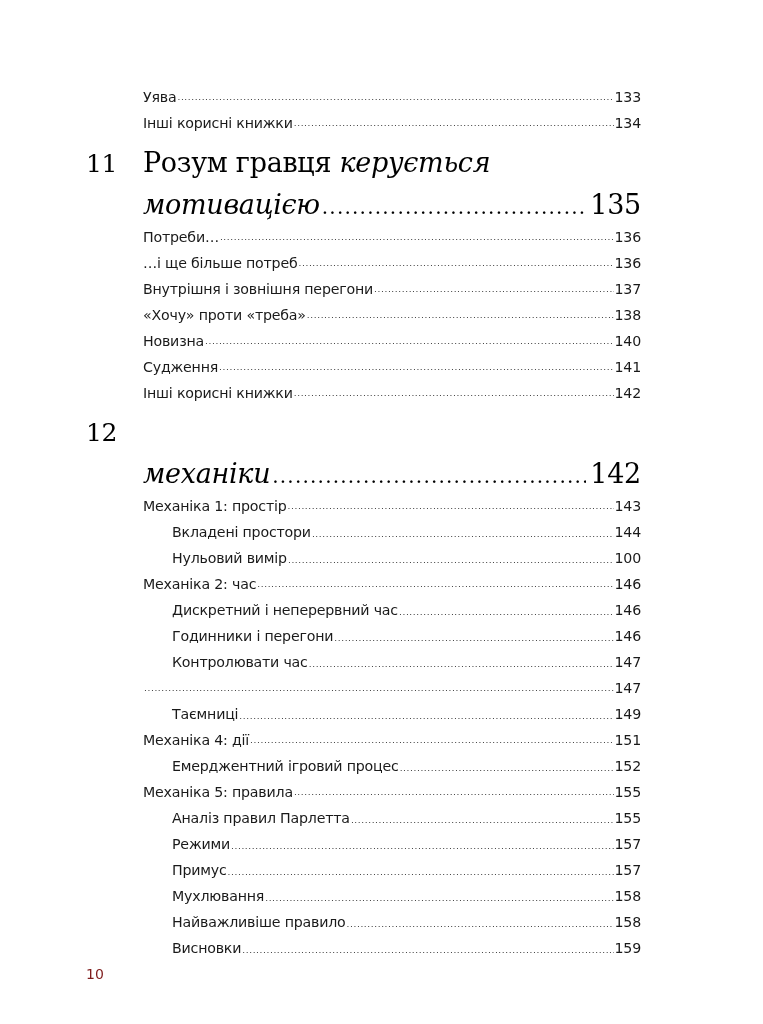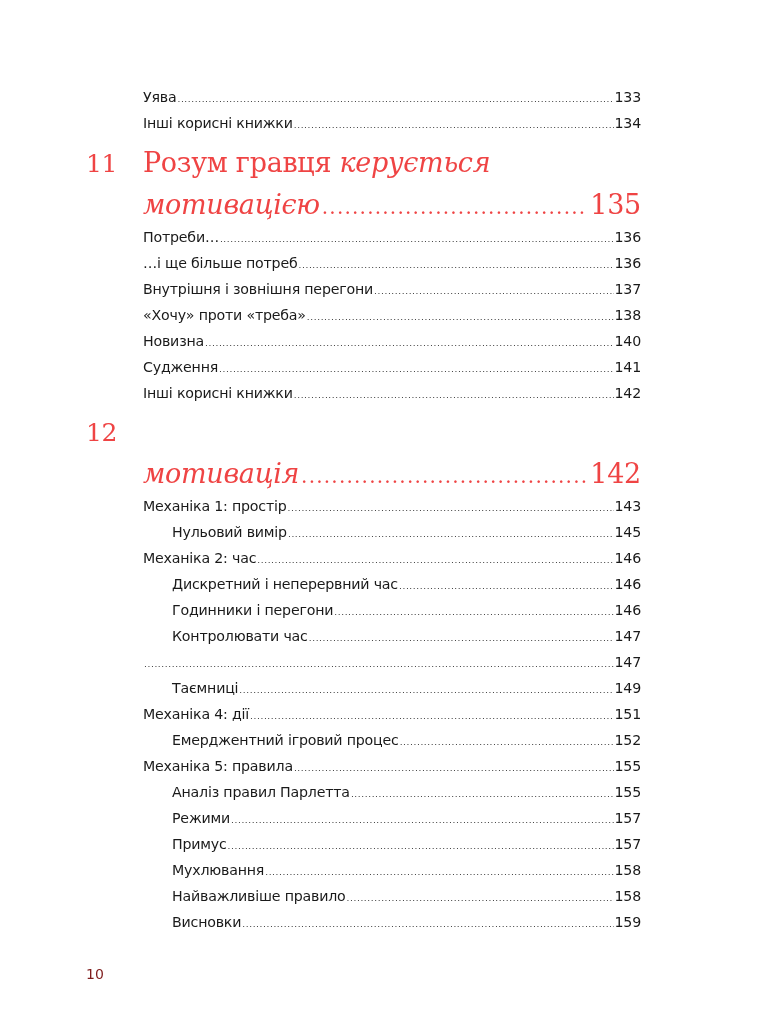--- a/index.html
+++ b/index.html
@@ -28,21 +28,21 @@
       width: 555px;
     }
     .entry {
       display: flex;
       align-items: baseline;
       height: 26px;
       line-height: 26px;
       font-size: 14.2px;
       letter-spacing: -0.2px;
     }
-    .entry.l1 { padding-left: 57px; }
+    .entry.l1 { padding-left: 57px; align-items: center; }
     .entry.l2 { padding-left: 86px; }
     .entry .title {
       white-space: nowrap;
       flex: 0 0 auto;
     }
     .entry .dots {
       flex: 1 1 auto;
       overflow: hidden;
       white-space: nowrap;
       margin: 0 1px;
@@ -53,21 +53,21 @@
     .entry .dots::before {
       content: "..................................................................................................................................................................................................................";
     }
     .entry .page-num {
       flex: 0 0 auto;
       white-space: nowrap;
     }
     .chapter {
       margin-top: 12px;
       margin-bottom: 2px;
-      color: #ef4444;
+      color: #000000;
       font-family: "DejaVu Serif", "Liberation Serif", serif;
     }
     .chapter .row {
       display: flex;
       align-items: baseline;
       line-height: 29px;
       font-size: 27px;
       letter-spacing: -0.3px;
     }
     .chapter .num {
@@ -174,35 +174,40 @@
       <span class="dots"></span>
       <span class="page-num">142</span>
     </div>
 
     <div class="chapter">
       <div class="row">
         <span class="num">12</span>
       </div>
       <div class="row row2">
         <span class="spacer"></span>
-        <span class="head-text italic">мотивація</span>
+        <span class="head-text italic">механіки</span>
         <span class="cdots"></span>
         <span class="cpage">142</span>
       </div>
     </div>
 
     <div class="entry l1">
       <span class="title">Механіка 1: простір</span>
       <span class="dots"></span>
       <span class="page-num">143</span>
     </div>
     <div class="entry l2">
+      <span class="title">Вкладені простори</span>
+      <span class="dots"></span>
+      <span class="page-num">144</span>
+    </div>
+    <div class="entry l2">
       <span class="title">Нульовий вимір</span>
       <span class="dots"></span>
-      <span class="page-num">145</span>
+      <span class="page-num">100</span>
     </div>
     <div class="entry l1">
       <span class="title">Механіка 2: час</span>
       <span class="dots"></span>
       <span class="page-num">146</span>
     </div>
     <div class="entry l2">
       <span class="title">Дискретний і неперервний час</span>
       <span class="dots"></span>
       <span class="page-num">146</span>

